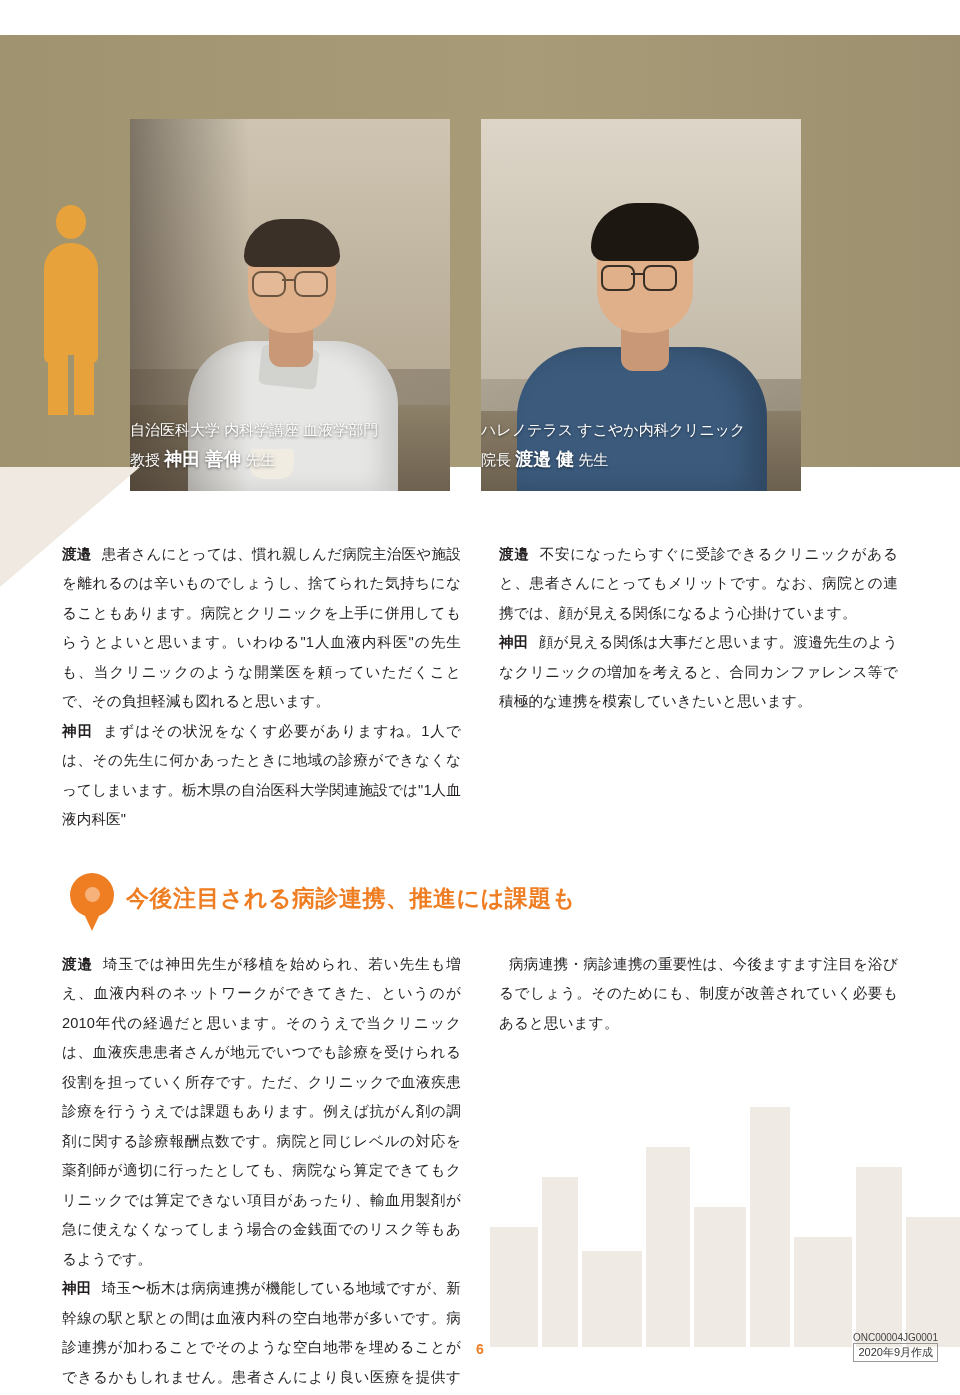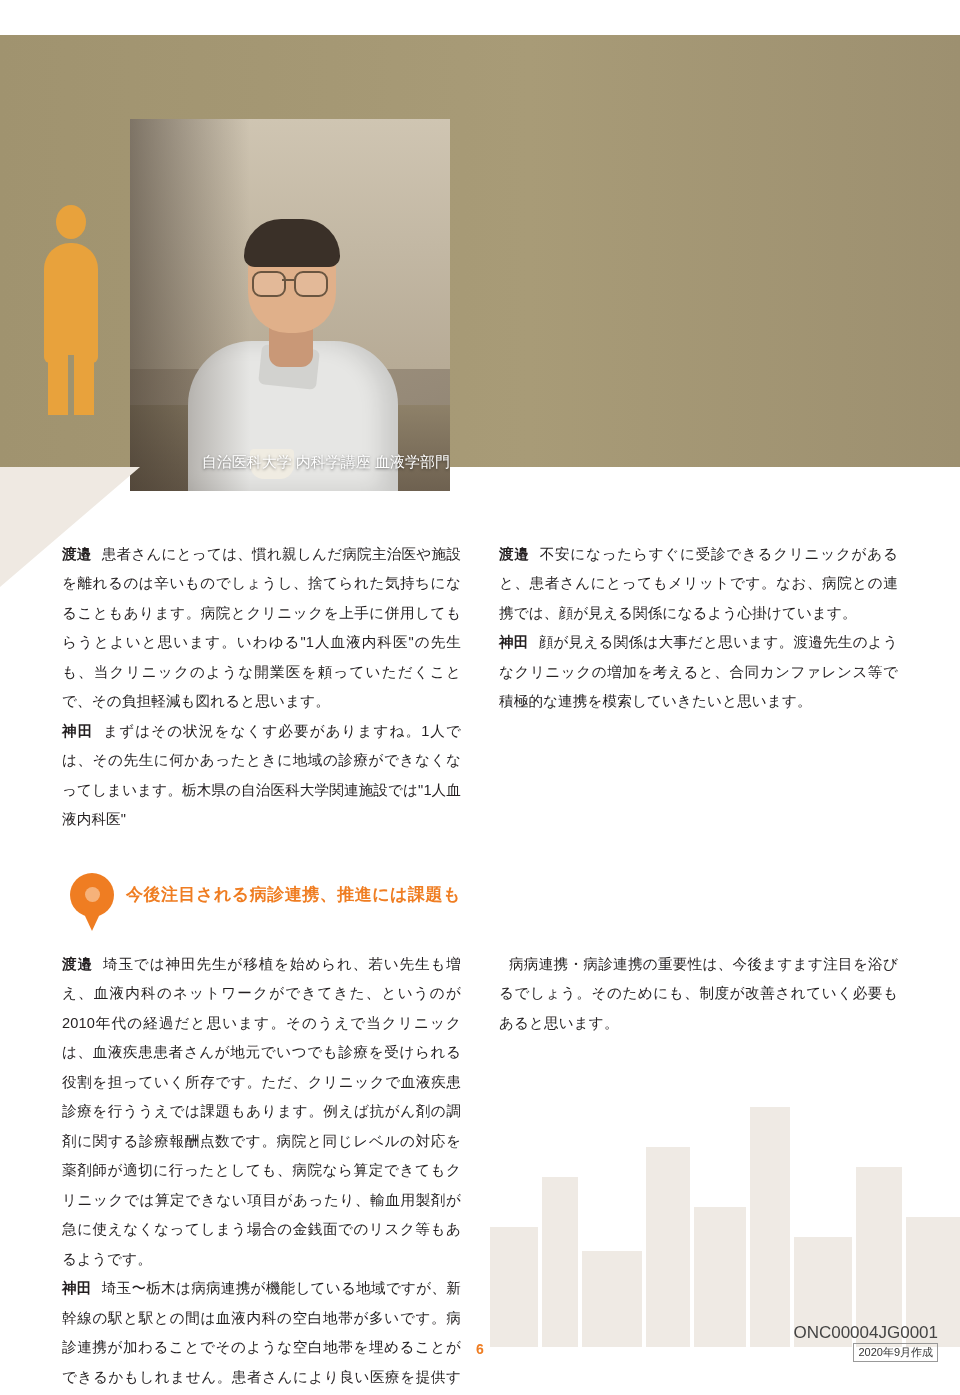--- a/index.html
+++ b/index.html
@@ -190,21 +190,21 @@
   .p2-glass-r { left: 162px; }
   .p2-glass-bridge {
     position: absolute; left: 150px; top: 154px;
     width: 12px; height: 2px; background: #3a2f24;
   }
 
   .photo-caption {
     position: absolute;
     left: 0; bottom: 16px;
     width: 100%;
-    text-align: right;
+    text-align: left;
     color: #ffffff;
     line-height: 1.75;
     text-shadow: 0 1px 3px rgba(0,0,0,0.55);
   }
   .photo-caption .line1 { font-size: 15px; }
   .photo-caption .line2 { font-size: 15px; }
   .photo-caption .name { font-size: 18px; font-weight: bold; }
 
   
   .bg-diag {
@@ -277,21 +277,21 @@
   .pin-hole {
     position: absolute;
     left: 15px; top: 14px;
     width: 15px; height: 15px;
     background: #f6b27a;
     border-radius: 50%;
   }
   .section-title {
     position: absolute;
     left: 64px; top: 10px;
-    font-size: 17px;
+    font-size: 23px;
     font-weight: bold;
     color: #ef7d22;
     letter-spacing: 0.5px;
     white-space: nowrap;
   }
 
   .cols2 {
     position: absolute;
     left: 62px; top: 950px;
     width: 836px;
@@ -305,21 +305,21 @@
     left: 0; bottom: 38px;
     width: 960px;
     text-align: center;
     font-size: 14px;
     font-weight: bold;
     color: #ef7d22;
   }
   .doc-code {
     position: absolute;
     right: 22px; bottom: 52px;
-    font-size: 17px;
+    font-size: 10px;
     color: #444;
     text-align: center;
     margin-left: 9px;
   }
   .doc-date {
     position: absolute;
     right: 22px; bottom: 33px;
     font-size: 11px;
     color: #333;
     border: 1px solid #999;
@@ -349,23 +349,48 @@
     <div class="p1-neck"></div>
     <div class="p1-head"></div>
     <div class="p1-hair"></div>
     <div class="p1-glass-l"></div>
     <div class="p1-glass-r"></div>
     <div class="p1-glass-bridge"></div>
     <div class="p1-cup"></div>
     <div class="p1-dark"></div>
     <div class="photo-caption">
       <div class="line1">自治医科大学 内科学講座 血液学部門</div>
+      <div class="line2">
+        <span>教授</span>
+        <span class="name">神田 善伸</span>
+        <span>先生</span>
+      </div>
     </div>
   </div>
 
+  <div class="photo right">
+    <div class="p2-bg"></div>
+    <div class="p2-wall"></div>
+    <div class="p2-table"></div>
+    <div class="p2-body"></div>
+    <div class="p2-neck"></div>
+    <div class="p2-head"></div>
+    <div class="p2-hair"></div>
+    <div class="p2-glass-l"></div>
+    <div class="p2-glass-r"></div>
+    <div class="p2-glass-bridge"></div>
+    <div class="photo-caption">
+      <div class="line1">ハレノテラス すこやか内科クリニック</div>
+      <div class="line2">
+        <span>院長</span>
+        <span class="name">渡邉 健</span>
+        <span>先生</span>
+      </div>
+    </div>
+  </div>
 </div>
 
 <div class="bg-diag"></div>
 <div class="bg-city">
   <div class="bld" style="left:0px;   width:48px; height:120px;"></div>
   <div class="bld" style="left:52px;  width:36px; height:170px;"></div>
   <div class="bld" style="left:92px;  width:60px; height:96px;"></div>
   <div class="bld" style="left:156px; width:44px; height:200px;"></div>
   <div class="bld" style="left:204px; width:52px; height:140px;"></div>
   <div class="bld" style="left:260px; width:40px; height:240px;"></div>

